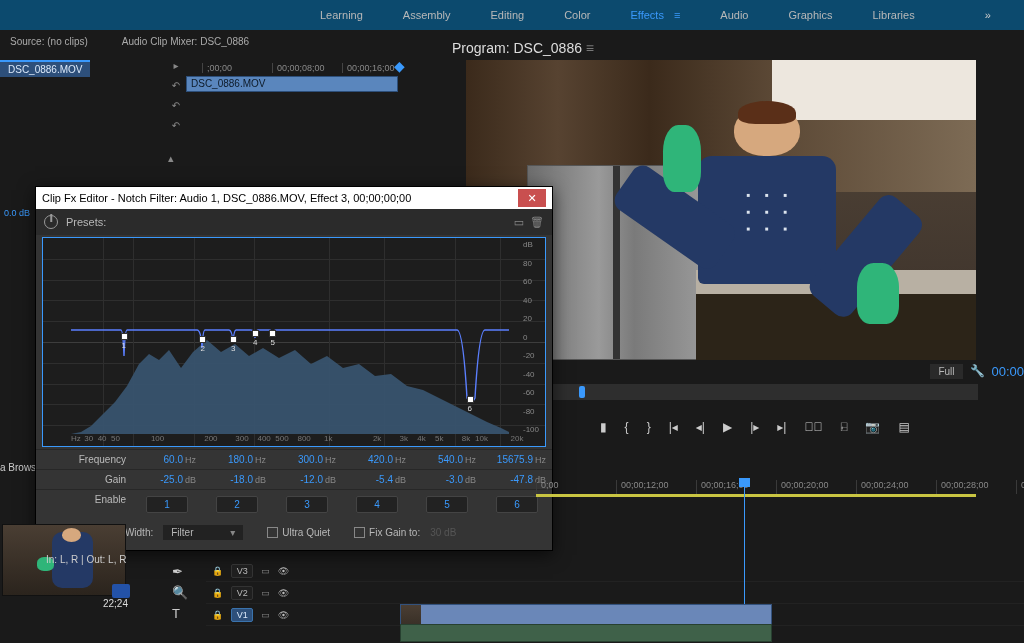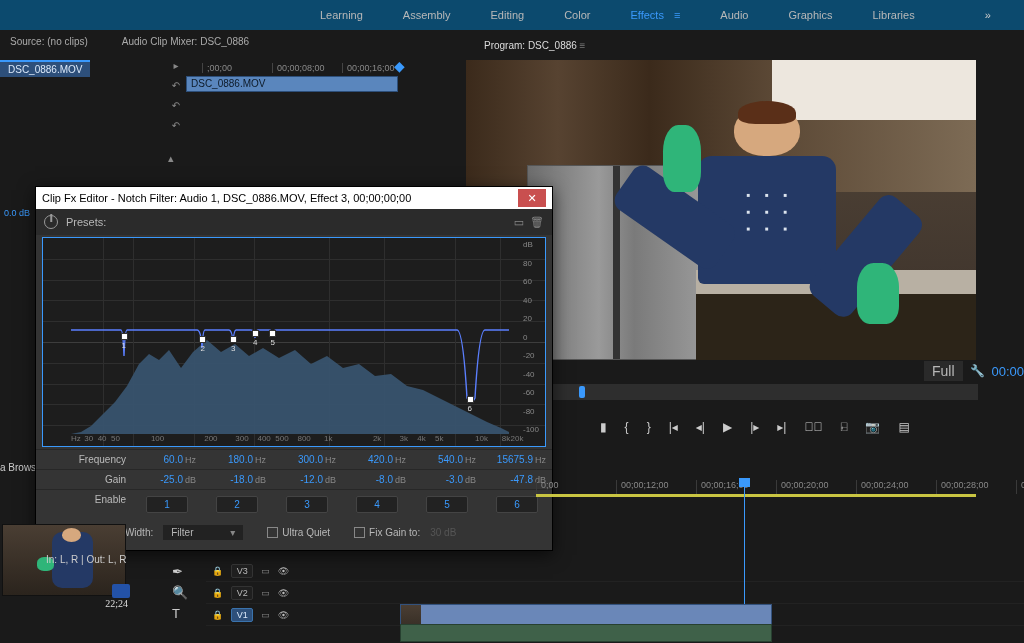--- a/index.html
+++ b/index.html
@@ -6,21 +6,21 @@
   body { background:#1a1a1a; width:1024px; height:643px; overflow:hidden; color:#b8b8b8; font-size:11px; position:relative; }
   
   .topbar { height:30px; background:#0c4a6e; display:flex; align-items:center; padding-left:320px; gap:40px; }
   .topbar span { cursor:pointer; font-size:11px; }
   .topbar span.active { color:#3a99fc; }
   .hambg { color:#3a99fc; margin-left:-30px; }
   .chev2 { margin-left:30px; color:#ccc; font-size:12px; }
   
   .srcrow { height:22px; display:flex; align-items:center; gap:34px; padding-left:10px; font-size:10px; color:#aaa; }
   .srcrow span { cursor:pointer; }
-  .prog-lbl { position:absolute; left:484px; top:40px; font-size:10px; color:#ddd; }
+  .prog-lbl { position:absolute; left:452px; top:40px; font-size:14px; color:#ddd; }
   .prog-lbl::after { content:" ≡"; color:#777; }
   
   .mini-tl { position:absolute; left:0; top:60px; width:450px; height:120px; }
   .mini-tabs { height:20px; }
   .mini-tab { display:inline-block; background:#2d4f7a; color:#dbe9fa; padding:2px 8px; font-size:10px; border-top:2px solid #3a99fc; }
   .mini-ruler { position:absolute; left:202px; top:0; width:240px; height:16px; display:flex; align-items:center; color:#888; font-size:9px; }
   .mini-ruler span { flex:0 0 70px; border-left:1px solid #444; padding-left:4px; }
   .mini-play { position:absolute; left:394px; top:-2px; color:#3a99fc; font-size:14px; }
   .mini-clip { position:absolute; left:186px; top:16px; width:212px; height:16px; background:#5a86bd; color:#0d1a28; font-size:10px; padding:1px 4px; border:1px solid #2d4f7a; overflow:hidden; }
   .mini-icons { position:absolute; left:168px; top:0; display:flex; flex-direction:column; gap:0; }
@@ -38,21 +38,21 @@
   .head { width:38%; height:20%; margin:0 auto; background:#d6a87e; border-radius:50% 50% 46% 46%; position:relative; }
   .hair { position:absolute; top:-8%; left:6%; width:88%; height:46%; background:#5a2f18; border-radius:50% 50% 30% 30%; }
   .torso { width:80%; height:50%; margin:0 auto; background:#243965; border-radius:14px 14px 6px 6px; position:relative; }
   .graphic{position:absolute;top:24%;left:30%;width:40%;height:40%;background:radial-gradient(circle,#dce4ee 12%,transparent 13%) 0 0/33% 33%;}
   .arm-l { position:absolute; top:20%; left:-18%; width:30%; height:48%; background:#243965; border-radius:12px; transform:rotate(-55deg); }
   .arm-r { position:absolute; top:34%; right:-22%; width:30%; height:50%; background:#243965; border-radius:12px; transform:rotate(40deg); }
   .glove-l{ position:absolute; top:8%; left:-10%; width:22%; height:26%; background:#2fb579; border-radius:40% 40% 30% 30%; }
   .glove-r{ position:absolute; top:62%; right:-26%; width:24%; height:24%; background:#2fb579; border-radius:40% 40% 30% 30%; }
   .prog-bar { position:absolute; left:466px; top:362px; width:558px; height:18px; display:flex; align-items:center; }
   .prog-bar .fit { background:#2a2a2a; padding:2px 10px; font-size:10px; color:#ccc; display:inline-flex; align-items:center; gap:6px; }
-  .prog-bar .full { margin-left:auto; margin-right:8px; background:#2a2a2a; padding:2px 8px; font-size:14px; }
+  .prog-bar .full { margin-left:auto; margin-right:8px; background:#2a2a2a; padding:2px 8px; font-size:10px; }
   .wrench { color:#999; font-size:12px; margin-right:6px; }
   .prog-tc { color:#3a99fc; font-size:13px; }
   .prog-slider { position:absolute; left:466px; top:384px; width:512px; height:16px; background:#2e2e2e; }
   .prog-slider .knob { position:absolute; left:22%; top:2px; width:6px; height:12px; background:#3a99fc; border-radius:2px; }
   
   .transport { position:absolute; left:600px; top:420px; display:flex; gap:18px; color:#ccc; font-size:12px; }
   .transport span { cursor:pointer; }
   
   .fxwin { position:absolute; left:35px; top:186px; width:518px; background:#343434; border:1px solid #000; box-shadow:0 4px 16px rgba(0,0,0,.6); }
   .fx-title { height:22px; background:#fff; color:#000; font-size:11px; display:flex; align-items:center; padding:0 6px; }
@@ -92,21 +92,21 @@
   .left-edge { position:absolute; left:0; top:200px; width:34px; height:300px; }
   .left-edge .db0{ position:absolute; left:4px; top:8px; font-size:9px; color:#3a99fc; }
   .ia-browser{ position:absolute; left:0; top:462px; font-size:10px; color:#ccc; }
   
   .proj { position:absolute; left:2px; top:524px; width:130px; height:96px; }
   .proj .thumb { width:124px; height:72px; background:linear-gradient(180deg,#4a3e33,#2b241d); position:relative; border:1px solid #111; }
   .proj .thumb .p-person{position:absolute;left:40%;top:10%;width:34%;height:80%;background:#243965;border-radius:10px;}
   .proj .thumb .p-head{position:absolute;left:48%;top:4%;width:16%;height:20%;background:#d6a87e;border-radius:50%;}
   .proj .thumb .p-glove{position:absolute;left:28%;top:46%;width:14%;height:20%;background:#2fb579;border-radius:40%;}
   .proj .badge{position:absolute;right:2px;bottom:22px;width:18px;height:14px;background:#2352a8;border-radius:2px;}
-  .proj .dur{ text-align:right; padding:2px 4px; font-size:10px; color:#ddd;font-family:Liberation Serif, serif; }
+  .proj .dur{ text-align:right; padding:2px 4px; font-size:10px; color:#ddd; }
   .inout { position:absolute; left:46px; top:554px; font-size:10px; color:#ccc; }
   
   .tools { position:absolute; left:172px; top:564px; display:flex; flex-direction:column; gap:6px; color:#ccc; font-size:13px; }
   
   .seq { position:absolute; left:206px; top:560px; width:818px; height:83px; }
   .seq-ruler { position:absolute; left:330px; top:-80px; width:688px; height:14px; display:flex; font-size:9px; color:#888; }
   .seq-ruler span { flex:0 0 80px; border-left:1px solid #3a3a3a; padding-left:4px; }
   .seq-yellow { position:absolute; left:330px; top:-66px; width:440px; height:3px; background:#c9c542; }
   .seq-play { position:absolute; left:538px; top:-82px; width:1px; height:160px; background:#3a99fc; }
   .seq-play::before{content:"";position:absolute;top:0;left:-5px;width:11px;height:9px;background:#3a99fc;}
@@ -276,21 +276,21 @@
         <span style="left: 30%;">200</span>
         <span style="left: 37%;">300</span>
         <span style="left: 42%;">400</span>
         <span style="left: 46%;">500</span>
         <span style="left: 51%;">800</span>
         <span style="left: 57%;">1k</span>
         <span style="left: 68%;">2k</span>
         <span style="left: 74%;">3k</span>
         <span style="left: 78%;">4k</span>
         <span style="left: 82%;">5k</span>
-        <span style="left: 88%; margin-left: 40px;">8k</span>
+        <span style="left: 88%;">8k</span>
         <span style="left: 91%;">10k</span>
         <span style="left: 99%;">20k</span>
       </div>
     <div id="fx-nodes">
         <div class="fx-node" style="left: 77.56px; top: 95px;"></div>
         <div class="fx-node-lbl" style="left: 78.56px; top: 103px;">1</div>
         <div class="fx-node" style="left: 156.4px; top: 98px;"></div>
         <div class="fx-node-lbl" style="left: 157.4px; top: 106px;">2</div>
         <div class="fx-node" style="left: 187.06px; top: 98px;"></div>
         <div class="fx-node-lbl" style="left: 188.06px; top: 106px;">3</div>
@@ -309,21 +309,21 @@
     <div><span class="val">180.0</span><span class="unit">Hz</span></div>
     <div><span class="val">300.0</span><span class="unit">Hz</span></div>
     <div><span class="val">420.0</span><span class="unit">Hz</span></div>
     <div><span class="val">540.0</span><span class="unit">Hz</span></div>
     <div><span class="val">15675.9</span><span class="unit">Hz</span></div>
 
     <div class="lbl">Gain</div>
     <div><span class="val">-25.0</span><span class="unit">dB</span></div>
     <div><span class="val">-18.0</span><span class="unit">dB</span></div>
     <div><span class="val">-12.0</span><span class="unit">dB</span></div>
-    <div><span class="val">-8.0</span><span class="unit">dB</span></div>
+    <div><span class="val">-5.4</span><span class="unit">dB</span></div>
     <div><span class="val">-3.0</span><span class="unit">dB</span></div>
     <div><span class="val">-47.8</span><span class="unit">dB</span></div>
 
     <div class="lbl">Enable</div>
     <div>
         <div class="en">1</div>
       </div>
     <div>
         <div class="en">2</div>
       </div>

